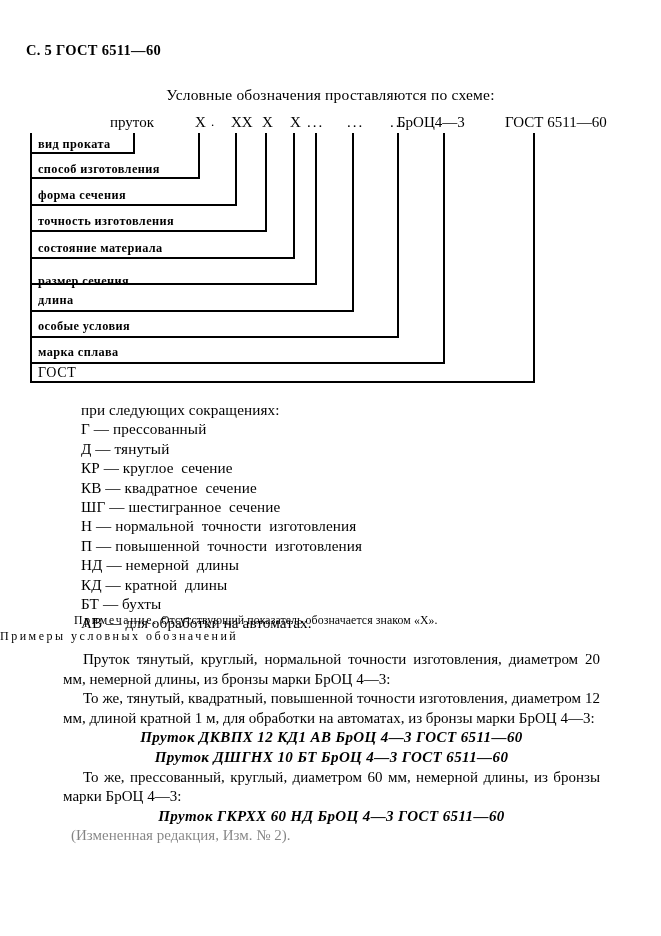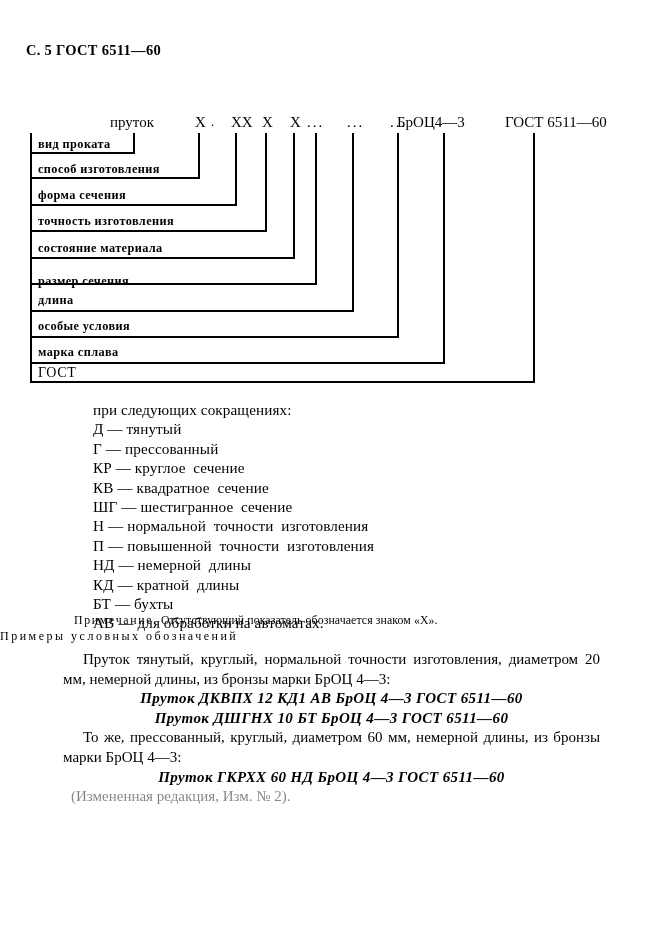--- a/index.html
+++ b/index.html
@@ -111,21 +111,20 @@
   }
 
   
   .abbr-block {
     position: absolute;
     left: 81px;
     top: 400px;
     font-size: 15.2px;
     line-height: 19.4px;
     letter-spacing: 0.1px;
-    margin-left: 12px;
   }
   .abbr-line { white-space: pre; }
 
   
   .note {
     position: absolute;
     left: 74px;
     top: 613px;
     font-size: 11.8px;
     letter-spacing: 0.1px;
@@ -173,20 +172,21 @@
     text-align: left;
   }
 </style>
 </head>
 <body>
 
 <div class="page">
 
   <div class="header">С. 5 ГОСТ 6511—60</div>
 
+  <div class="intro">Условные обозначения проставляются по схеме:</div>
 
   <div class="schema-row">
     <span class="sc-prutok">пруток</span>
     <span class="sc-x1">X</span>
     <span class="sc-dot">.</span>
     <span class="sc-xx">XX</span>
     <span class="sc-x2">X</span>
     <span class="sc-x3">X</span>
     <span class="sc-e1">...</span>
     <span class="sc-e2">...</span>
@@ -228,40 +228,41 @@
     <div class="dlabel" style="top:108px;">состояние материала</div>
     <div class="dlabel" style="top:141px;">размер сечения</div>
     <div class="dlabel" style="top:160px;">длина</div>
     <div class="dlabel" style="top:186px;">особые условия</div>
     <div class="dlabel" style="top:212px;">марка сплава</div>
     <div class="dlabel big" style="top:232px;">ГОСТ</div>
   </div>
 
   <div class="abbr-block">
     <div class="abbr-line">при следующих сокращениях:</div>
+    <div class="abbr-line">Г — прессованный</div>
     <div class="abbr-line">Д — тянутый</div>
-    <div class="abbr-line">Г — прессованный</div>
     <div class="abbr-line">КР — круглое  сечение</div>
     <div class="abbr-line">КВ — квадратное  сечение</div>
     <div class="abbr-line">ШГ — шестигранное  сечение</div>
     <div class="abbr-line">Н — нормальной  точности  изготовления</div>
     <div class="abbr-line">П — повышенной  точности  изготовления</div>
     <div class="abbr-line">НД — немерной  длины</div>
     <div class="abbr-line">КД — кратной  длины</div>
     <div class="abbr-line">БТ — бухты</div>
     <div class="abbr-line">АВ — для обработки на автоматах.</div>
   </div>
 
   <div class="note"><span class="spaced">Примечание.</span><span> Отсутствующий показатель обозначается знаком «X».</span></div>
 
   <div class="ex-heading">Примеры условных обозначений</div>
 
   <div class="body-block">
     <div class="par">Пруток тянутый, круглый, нормальной точности изготовления, диаметром 20 мм, немерной длины, из бронзы марки БрОЦ 4—3:</div>
 
+    <div class="par">То же, тянутый, квадратный, повышенной точности изготовления, диаметром 12 мм, длиной кратной 1 м, для обработки на автоматах, из бронзы марки БрОЦ 4—3:</div>
     <div class="par example">Пруток ДКВПХ 12 КД1 АВ БрОЦ 4—3 ГОСТ 6511—60</div>
 
     <div class="par example">Пруток ДШГНХ 10 БТ БрОЦ 4—3 ГОСТ 6511—60</div>
 
     <div class="par">То же, прессованный, круглый, диаметром 60 мм, немерной длины, из бронзы марки БрОЦ 4—3:</div>
     <div class="par example">Пруток ГКРХХ 60 НД БрОЦ 4—3 ГОСТ 6511—60</div>
 
     <div class="par faded">(Измененная редакция, Изм. № 2).</div>
   </div>
 

